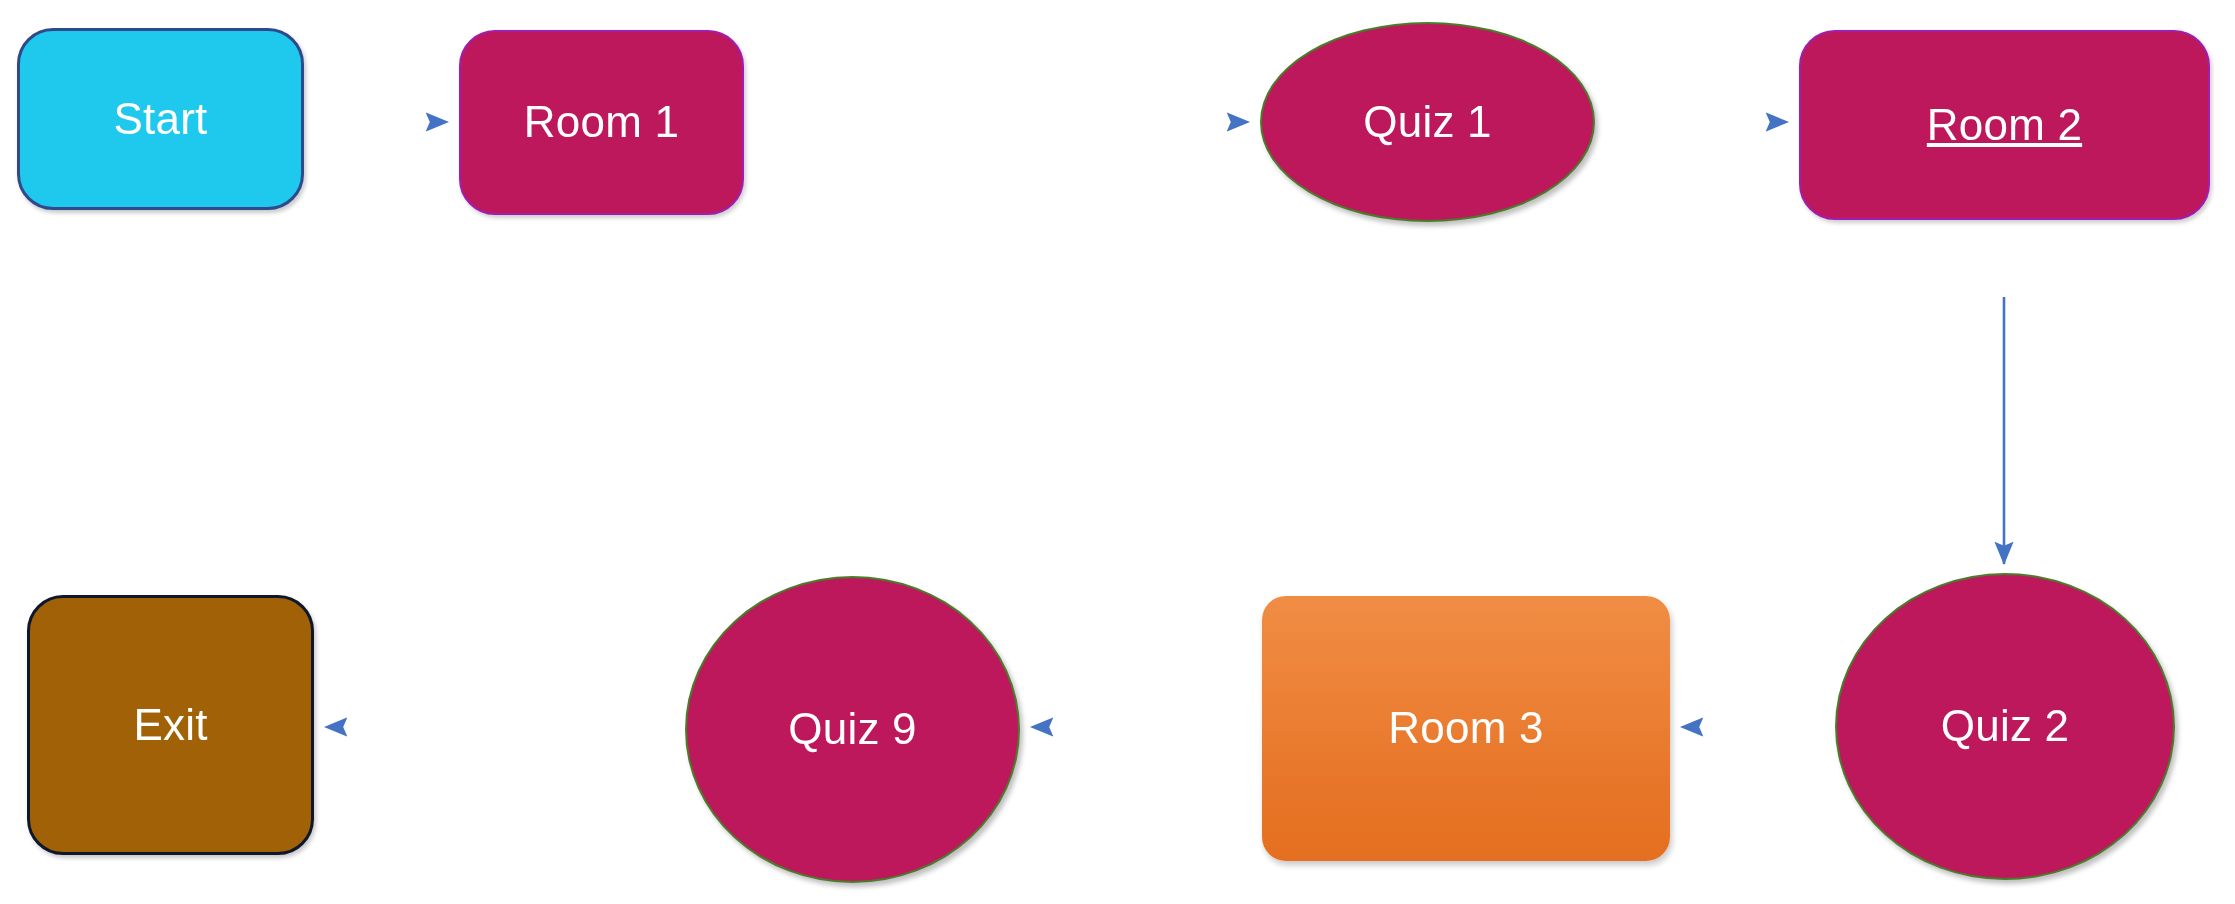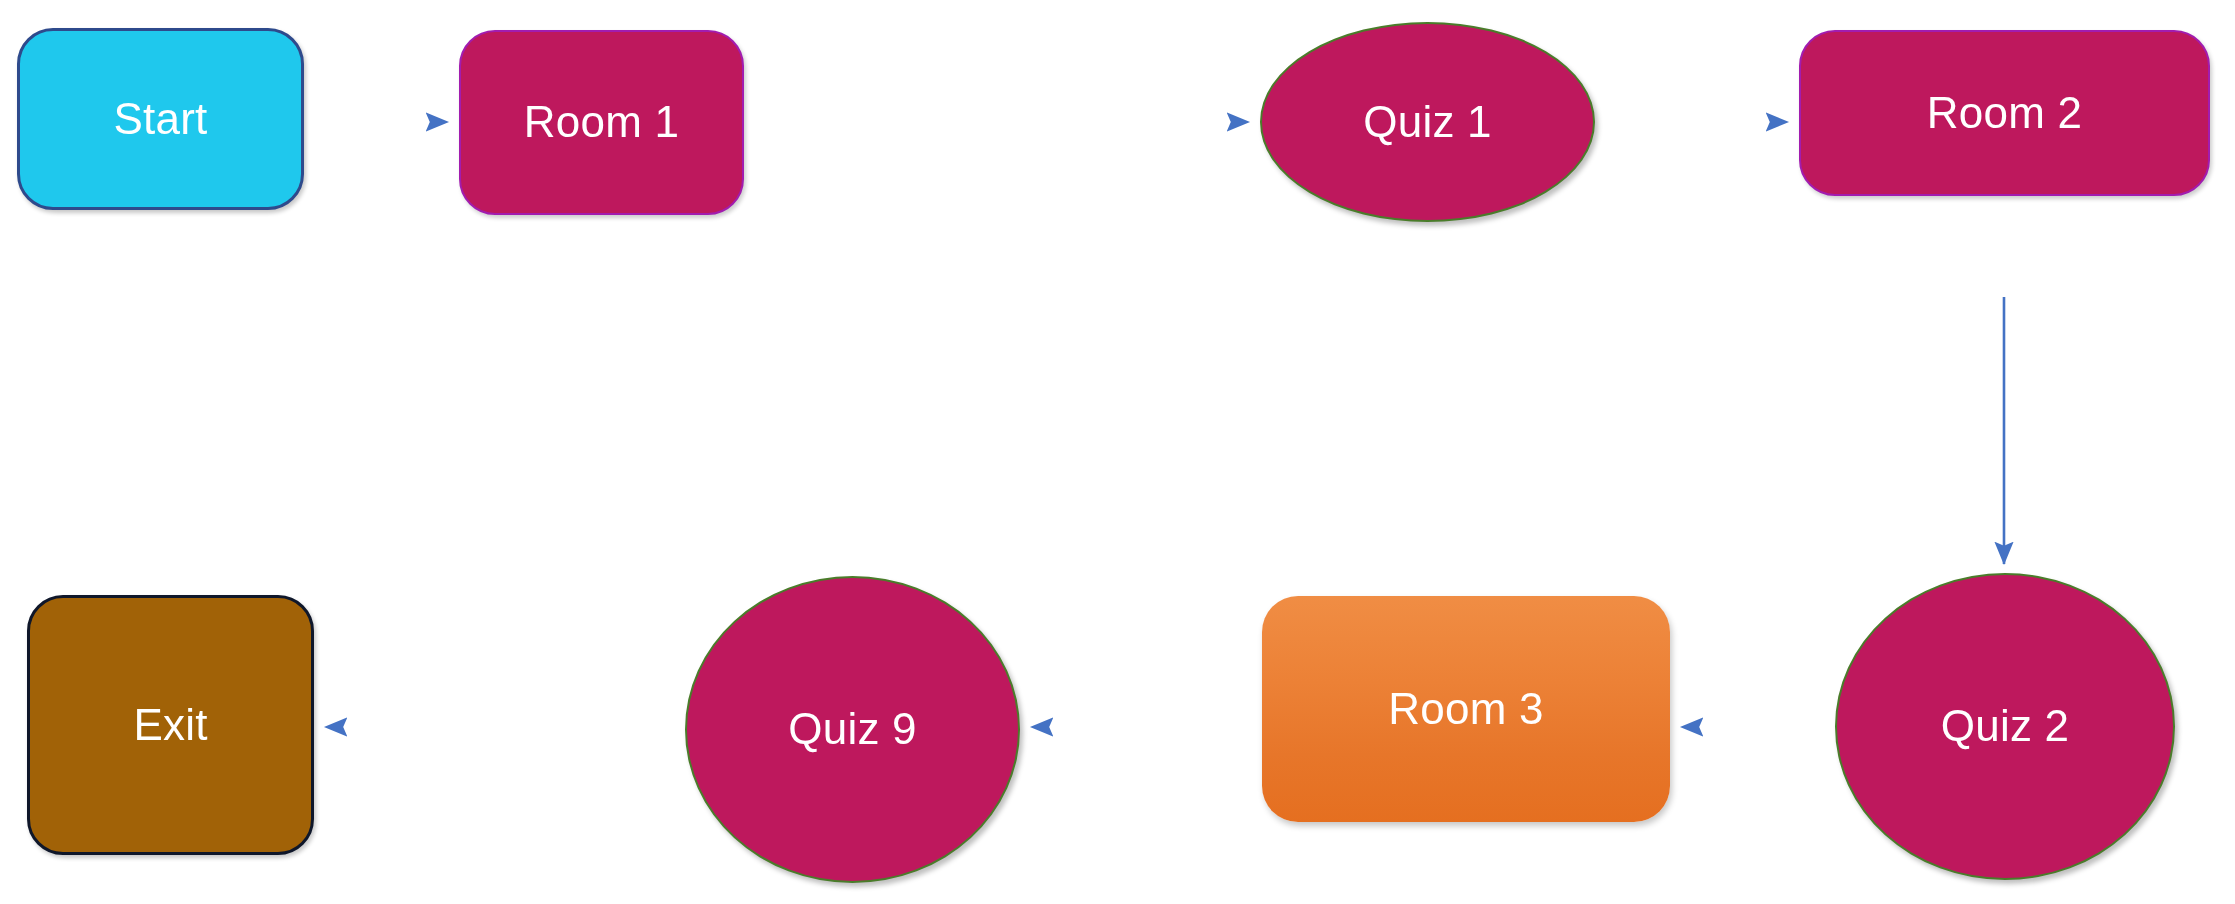--- a/index.html
+++ b/index.html
@@ -127,29 +127,29 @@
   </div>
 
   <div class="node shape-roundrect style-room" style="left:459px; top:30px; width:285px; height:185px;">
     <span class="label">Room 1</span>
   </div>
 
   <div class="node shape-circle style-quiz" style="left:1260px; top:22px; width:335px; height:200px;">
     <span class="label">Quiz 1</span>
   </div>
 
-  <div class="node shape-roundrect style-room" style="left:1799px; top:30px; width:411px; height:166px;">
+  <div class="node shape-roundrect style-room" style="left:1799px; top:30px; width:411px; height:190px;text-decoration:underline;">
     <span class="label">Room 2</span>
   </div>
 
   <div class="node shape-circle style-quiz" style="left:1835px; top:573px; width:340px; height:307px;">
     <span class="label">Quiz 2</span>
   </div>
 
-  <div class="node shape-roundrect style-room-grad" style="left:1262px; top:596px; width:408px; height:226px;">
+  <div class="node shape-roundrect style-room-grad" style="left:1262px; top:596px; width:408px; height:265px;border-radius:24px;">
     <span class="label">Room 3</span>
   </div>
 
   <div class="node shape-circle style-quiz" style="left:685px; top:576px; width:335px; height:307px;">
     <span class="label">Quiz 9</span>
   </div>
 
   <div class="node shape-roundrect style-exit" style="left:27px; top:595px; width:287px; height:260px;">
     <span class="label">Exit</span>
   </div>

